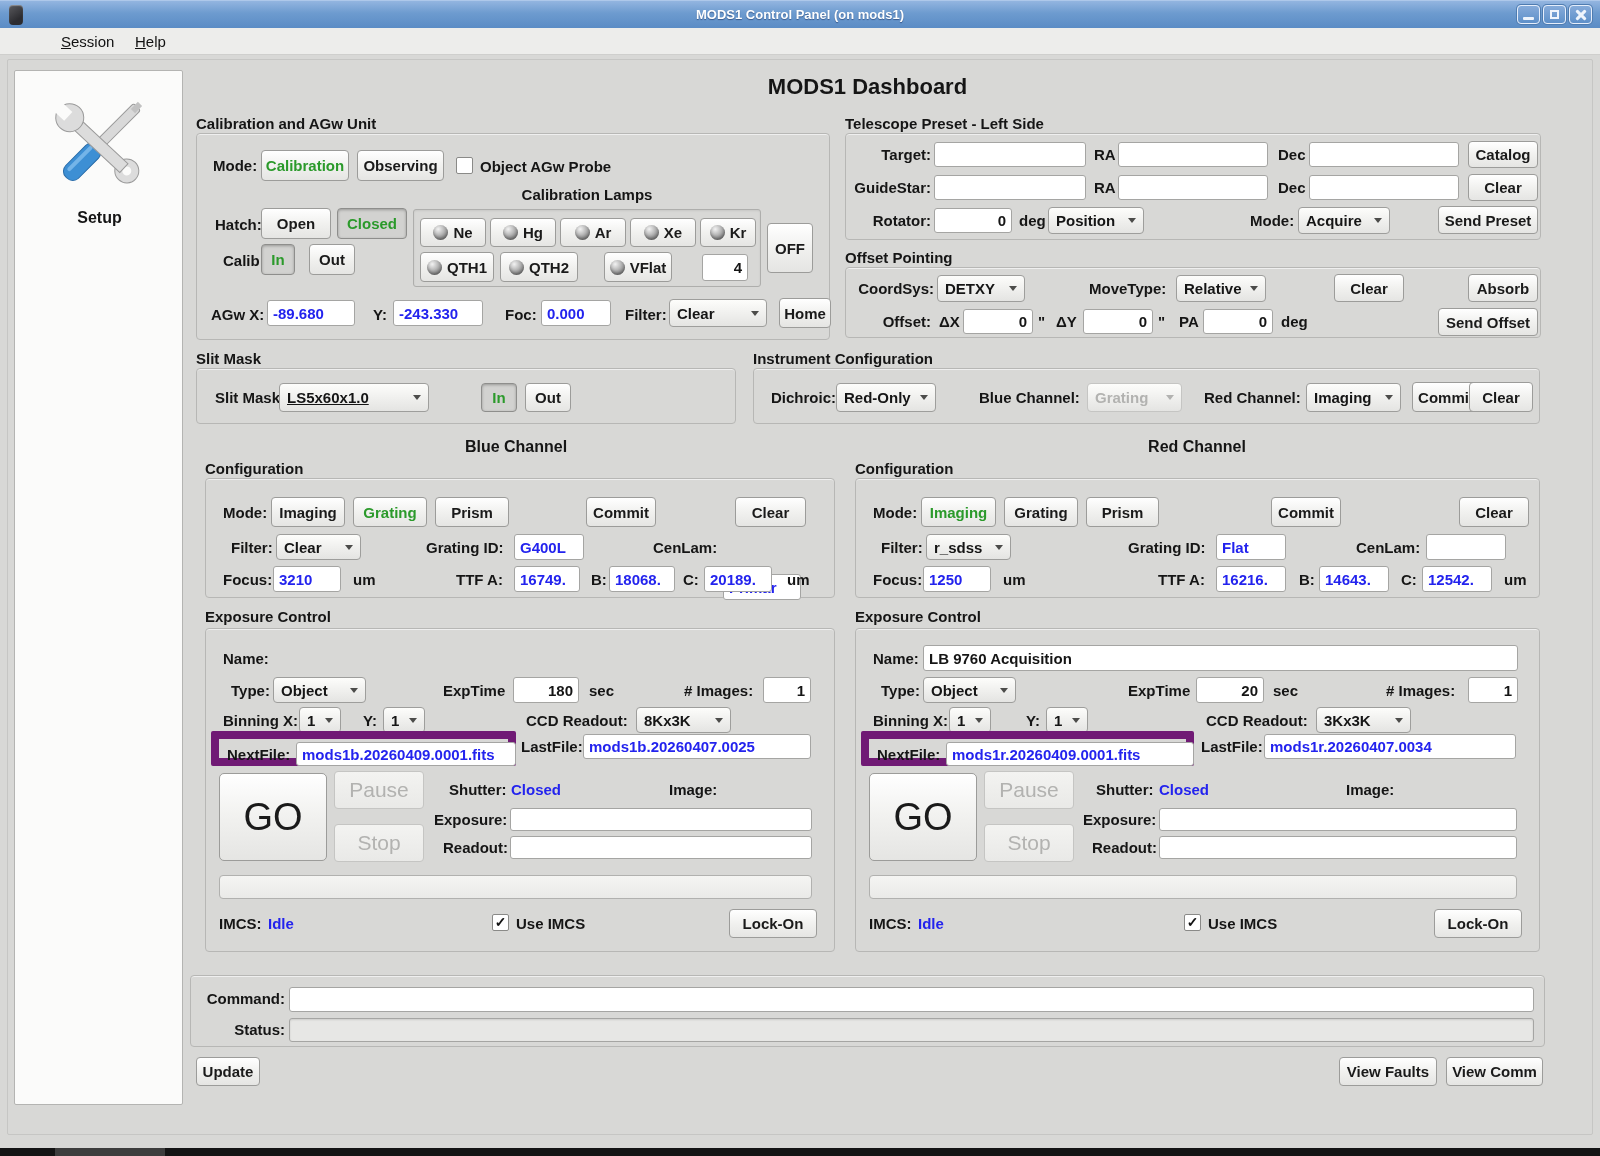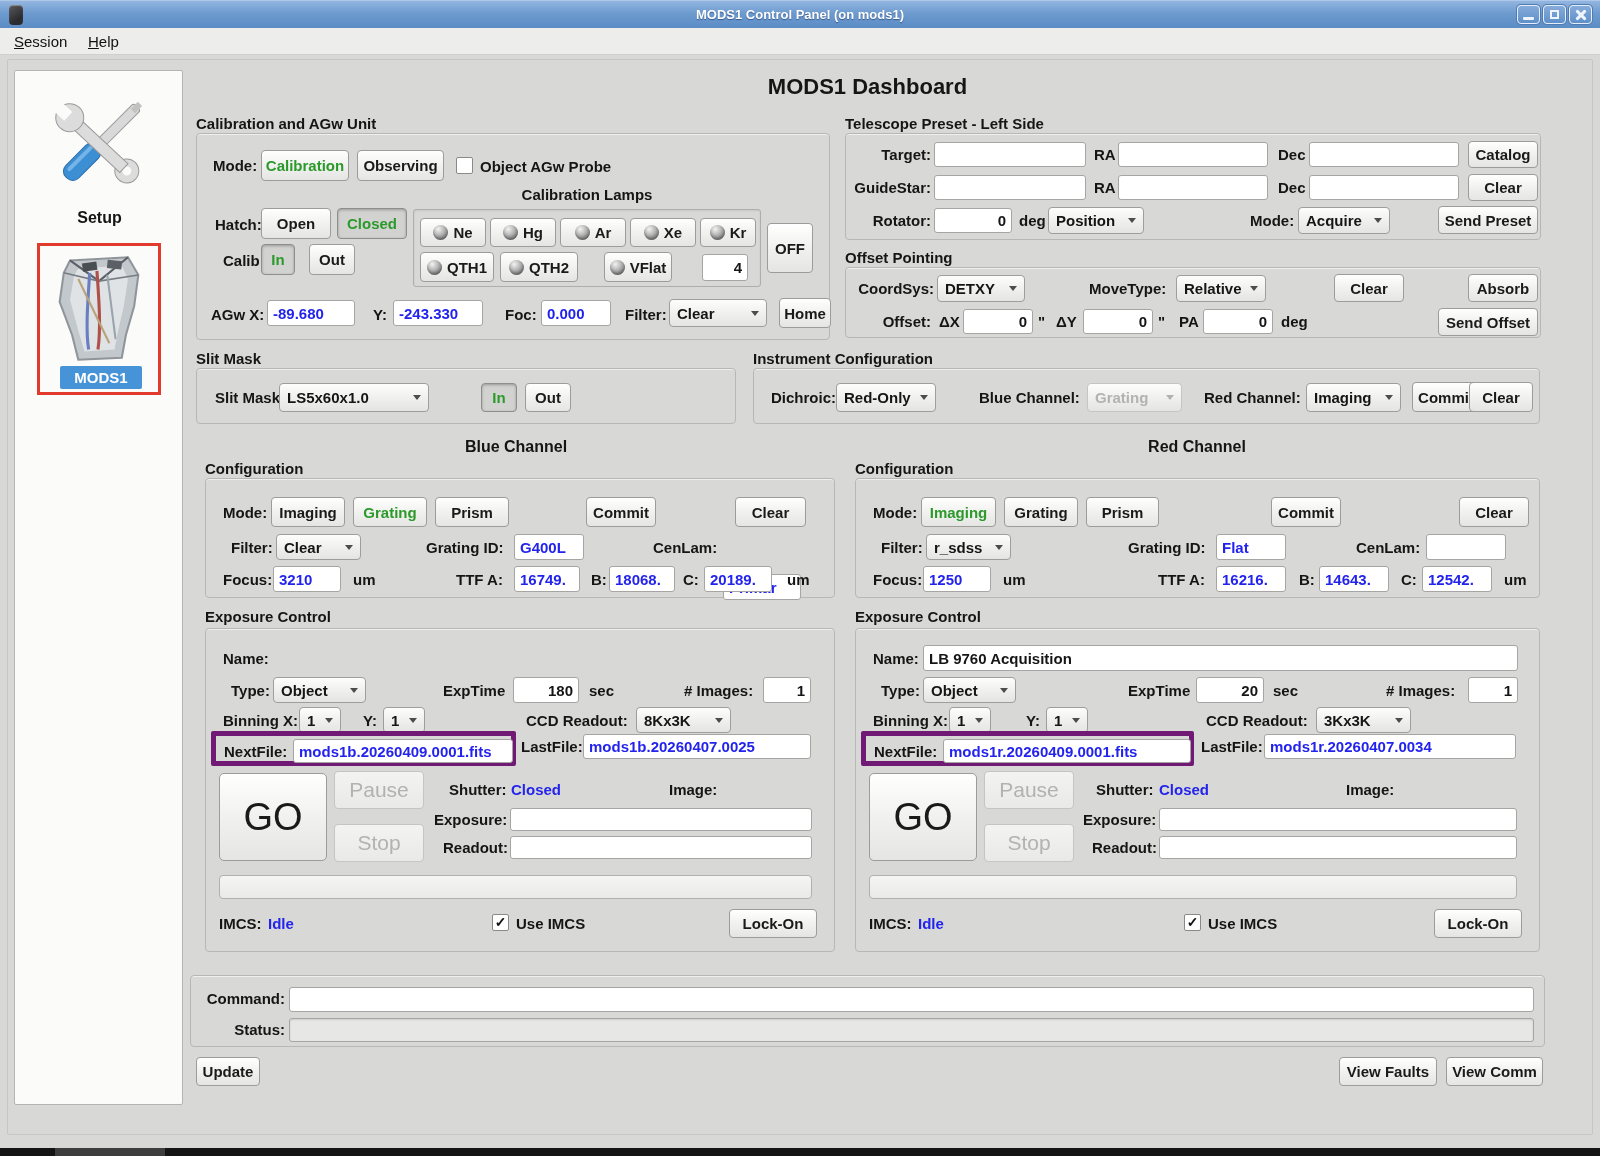--- a/index.html
+++ b/index.html
@@ -19,21 +19,21 @@
   .winbtn { position:absolute; top:4px; width:23px; height:19px; box-sizing:border-box;
     border:1px solid #e6eefb; border-radius:4px; background:linear-gradient(#86abda,#5e90c9);
     box-shadow:0 0 0 1px #4f7cb0; }
   .winbtn.min::after { content:""; position:absolute; left:5px; right:5px; bottom:3px; height:3px; background:#eef4fc; border-radius:1px; }
   .winbtn.max::after { content:""; position:absolute; left:6px; right:6px; top:4px; bottom:4px; border:2px solid #eef4fc; }
   .winbtn.close::before,.winbtn.close::after { content:""; position:absolute; left:50%; top:50%; width:13px; height:3px; background:#eef4fc; border-radius:1px; }
   .winbtn.close::before { transform:translate(-50%,-50%) rotate(45deg); }
   .winbtn.close::after  { transform:translate(-50%,-50%) rotate(-45deg); }
   .menubar { position:absolute; left:0; top:28px; width:1600px; height:27px;
     background:#ededeb; border-bottom:1px solid #cfcfcd; box-sizing:border-box; }
-  .menu-item { position:absolute; top:5px; font-weight:normal; font-size:15px; color:#111; }
+  .menu-item { position:absolute; top:5px; font-weight:normal; font-size:15px; color:#111;margin-left:47px; }
   .ul { text-decoration:underline; }
   .frame { position:absolute; left:7px; top:59px; width:1584px; height:1074px;
     border:1px solid #c6c6c4; border-radius:2px; }
   .taskbar { position:absolute; left:0; top:1148px; width:1600px; height:8px; background:#141414; }
   .task-seg { position:absolute; left:55px; top:0; width:110px; height:8px; background:#3d3d3d; }
 
   
   .grp { position:absolute; box-sizing:border-box; border:1px solid #b7b7b5; border-radius:4px;
     box-shadow:inset 0 1px 0 rgba(255,255,255,.6); }
   .gtitle { position:absolute; font-size:15px; white-space:nowrap; }
@@ -57,21 +57,21 @@
   .pbar { position:absolute; box-sizing:border-box; background:linear-gradient(#f5f5f3,#eaeae8);
     border:1px solid #b1b1af; border-radius:4px; }
   .dd { position:absolute; box-sizing:border-box; display:flex; align-items:center; padding:0 7px;
     background:linear-gradient(#fdfdfb,#efefed 55%,#e4e4e2); border:1px solid #9e9e9c; border-radius:4px; font-size:15px; }
   .dd .arr { width:0; height:0; border-left:4px solid transparent; border-right:4px solid transparent;
     border-top:5px solid #4c4c4a; margin-left:auto; }
   .dd.disabled { color:#b2b2b0; border-color:#c5c5c3; }
   .dd.disabled .arr { border-top-color:#b2b2b0; }
   .chk { position:absolute; box-sizing:border-box; width:17px; height:17px; background:#fff;
     border:1px solid #8a8a88; border-radius:2px; text-align:center; line-height:15px; font-size:14px; color:#111; }
-  .hl { position:absolute; box-sizing:border-box; border:5px solid #701a75; border-radius:2px; }
+  .hl { position:absolute; box-sizing:border-box; border:8px solid #701a75; border-radius:2px; }
   .sph { display:inline-block; width:15px; height:15px; border-radius:50%; margin-right:5px; flex:0 0 auto;
     background:radial-gradient(circle at 35% 28%, #f2f2f2, #b8b8b8 40%, #818181 72%, #6b6b6b);
     box-shadow:inset 0 -2px 3px rgba(0,0,0,.25); }
   .lampbox { position:absolute; box-sizing:border-box; border:1px solid #aeaeac; border-radius:3px;
     box-shadow:inset 0 1px 2px rgba(0,0,0,.08); }
   .sidebar { position:absolute; box-sizing:border-box; background:#fbfbfa; border:1px solid #b4b4b2; border-radius:2px; }
   .sel-box { position:absolute; box-sizing:border-box; border:3px solid #e23b2e; }
   .mods-tag { position:absolute; background:#4693d8; color:#fff; text-align:center; font-size:15px;
     border-radius:2px; line-height:23px; }
 </style>
@@ -104,35 +104,20 @@
     <g transform="rotate(-47 58 58)">
       <circle cx="58" cy="96" r="12" fill="#dcdcdc" stroke="#9a9a9a"></circle>
       <circle cx="58" cy="96" r="4.5" fill="#fbfbfa"></circle>
       <rect x="52" y="22" width="12" height="70" fill="#dcdcdc" stroke="#9a9a9a"></rect>
       <circle cx="58" cy="18" r="14" fill="#dcdcdc" stroke="#9a9a9a"></circle>
       <rect x="52" y="2" width="12" height="14" fill="#fbfbfa"></rect>
     </g>
   </svg>
   <div class="lbl" style="left:0; top:138px; width:169px; text-align:center; font-size:16px;">Setup</div>
 
-  <div class="sel-box" style="left:22px; top:172px; width:124px; height:152px;">
-    <svg style="position:absolute; left:6px; top:2px;" width="106" height="118" viewBox="0 0 100 114">
-      <path d="M22 12 L78 9 L88 26 L84 56 L76 84 L72 106 L30 108 L24 84 L12 52 L16 24 Z" fill="#c3c8cc" stroke="#8f959a" stroke-width="2"></path>
-      <path d="M30 20 L72 17 L78 30 L74 56 L68 82 L65 98 L36 100 L30 80 L22 50 L26 26 Z" fill="#e4e7e9" opacity="0.85"></path>
-      <path d="M22 12 L50 32 L78 9" fill="none" stroke="#5a6066" stroke-width="2"></path>
-      <path d="M16 24 L50 32 L88 26" fill="none" stroke="#777d83" stroke-width="1.5"></path>
-      <path d="M48 22 C50 50 52 78 49 98" fill="none" stroke="#b0504a" stroke-width="3"></path>
-      <path d="M41 24 C39 54 37 80 40 98" fill="none" stroke="#6a7fc0" stroke-width="3"></path>
-      <path d="M30 30 L60 92" fill="none" stroke="#b9a27a" stroke-width="2"></path>
-      <path d="M58 26 L66 88" fill="none" stroke="#9aa4ac" stroke-width="2"></path>
-      <rect x="34" y="14" width="14" height="8" fill="#4a4f54" transform="rotate(-8 41 18)"></rect>
-      <rect x="58" y="12" width="14" height="8" fill="#5a6066" transform="rotate(6 65 16)"></rect>
-    </svg>
-    <div class="mods-tag" style="left:20px; top:120px; width:82px; height:23px;">MODS1</div>
-  </div>
 </div>
 
 <div class="lbl" style="left:190px; top:74px; width:1355px; text-align:center; font-size:22px;">MODS1 Dashboard</div>
 
 <div class="gtitle" style="left:196px; top:115px;">Calibration and AGw Unit</div>
 <div class="grp" style="left:196px; top:133px; width:634px; height:207px;">
   <div class="lbl" style="left:16px; top:23px;">Mode:</div>
   <div class="btn green" style="left:64px; top:16px; width:88px; height:31px;">Calibration</div>
   <div class="btn" style="left:160px; top:16px; width:87px; height:31px;">Observing</div>
   <div class="chk" style="left:259px; top:23px;"></div>
@@ -255,21 +240,21 @@
   <div class="lbl" style="left:312px; top:45px;">"</div>
   <div class="lbl" style="left:333px; top:45px;">PA</div>
   <div class="fld num" style="left:357px; top:41px; width:70px; height:25px;">0</div>
   <div class="lbl" style="left:435px; top:45px;">deg</div>
   <div class="btn" style="left:592px; top:40px; width:100px; height:28px;">Send Offset</div>
 </div>
 
 <div class="gtitle" style="left:196px; top:350px;">Slit Mask</div>
 <div class="grp" style="left:196px; top:368px; width:540px; height:56px;">
   <div class="lbl" style="left:18px; top:20px;">Slit Mask:</div>
-  <div class="dd" style="left:82px; top:14px; width:150px; height:29px;">
+  <div class="dd" style="left:82px; top:14px; width:150px; height:29px;text-decoration:underline;">
       <span>LS5x60x1.0</span>
       <span class="arr"></span>
     </div>
   <div class="btn green pressed" style="left:284px; top:14px; width:36px; height:29px;">In</div>
   <div class="btn" style="left:328px; top:14px; width:46px; height:29px;">Out</div>
 </div>
 
 <div class="gtitle" style="left:753px; top:350px;">Instrument Configuration</div>
 <div class="grp" style="left:753px; top:368px; width:787px; height:56px;">
   <div class="lbl" style="left:17px; top:20px;">Dichroic:</div>

